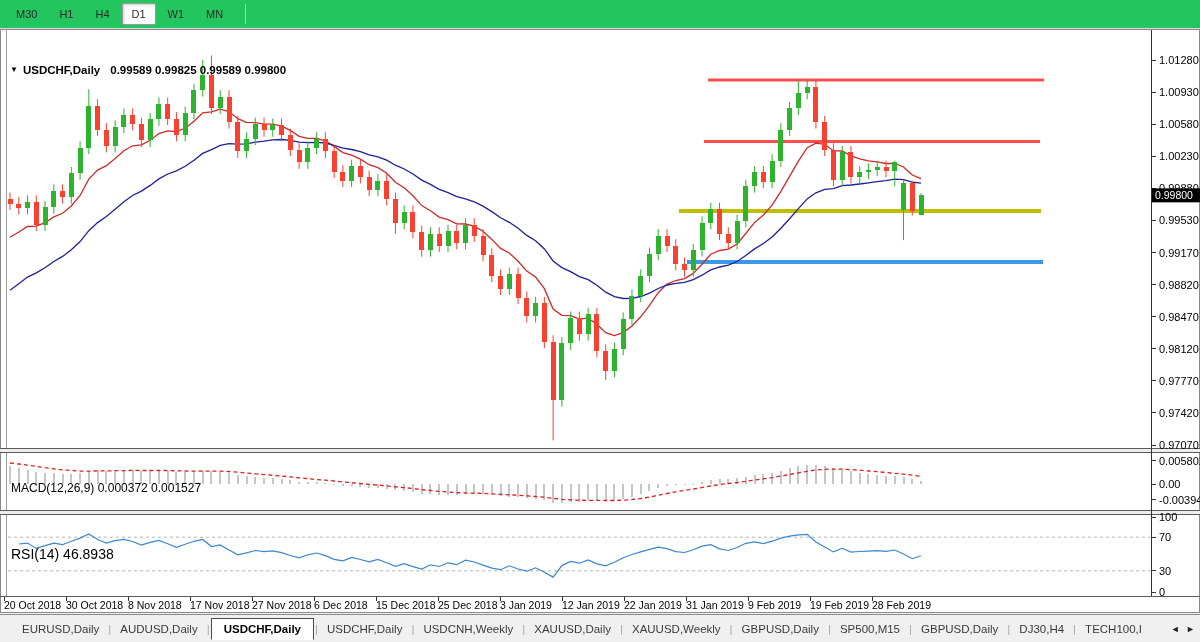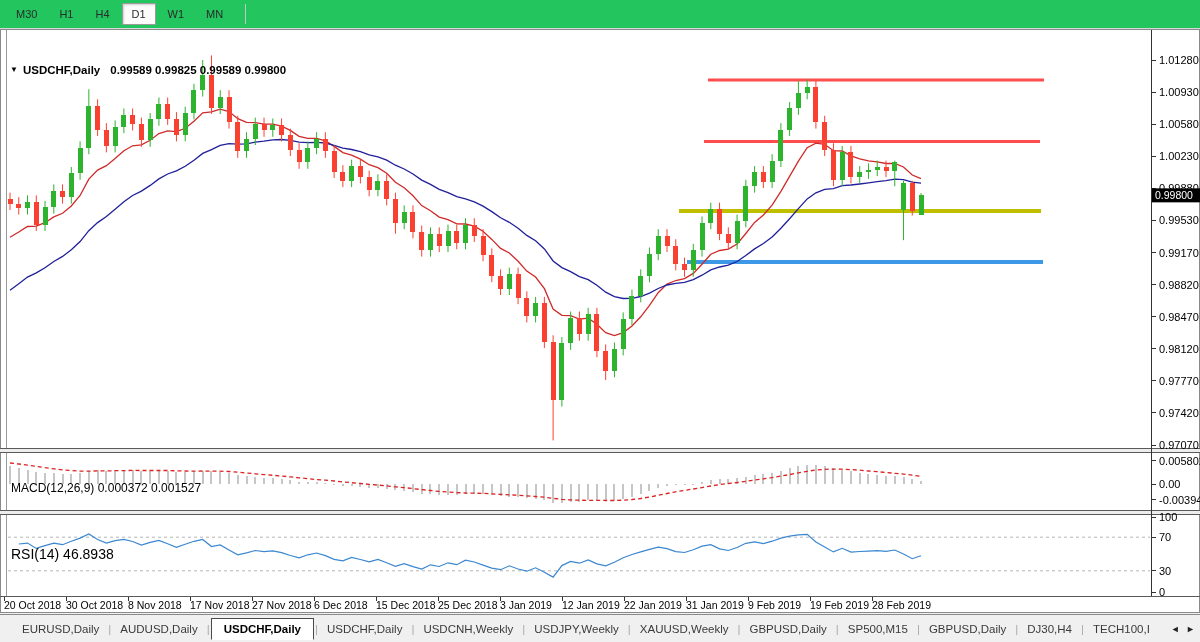--- a/index.html
+++ b/index.html
@@ -497,21 +497,21 @@
   <div class="tab">EURUSD,Daily</div>
       <span class="tab-sep">|</span>
       <div class="tab">AUDUSD,Daily</div>
       <span class="tab-sep">|</span>
       <div class="tab active">USDCHF,Daily</div>
       <span class="tab-sep">|</span>
       <div class="tab">USDCHF,Daily</div>
       <span class="tab-sep">|</span>
       <div class="tab">USDCNH,Weekly</div>
       <span class="tab-sep">|</span>
-      <div class="tab">USDJPY,Weekly</div>
+      <div class="tab">XAUUSD,Daily</div>
       <span class="tab-sep">|</span>
       <div class="tab">XAUUSD,Weekly</div>
       <span class="tab-sep">|</span>
       <div class="tab">GBPUSD,Daily</div>
       <span class="tab-sep">|</span>
       <div class="tab">SP500,M15</div>
       <span class="tab-sep">|</span>
       <div class="tab">GBPUSD,Daily</div>
       <span class="tab-sep">|</span>
       <div class="tab">DJ30,H4</div>

